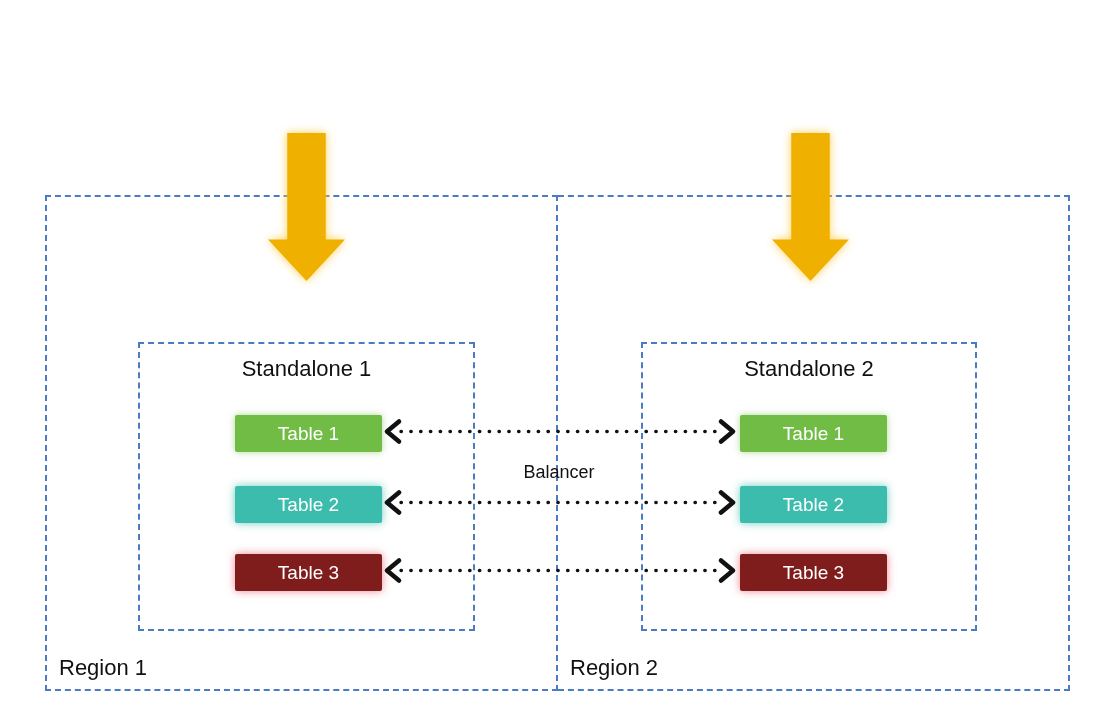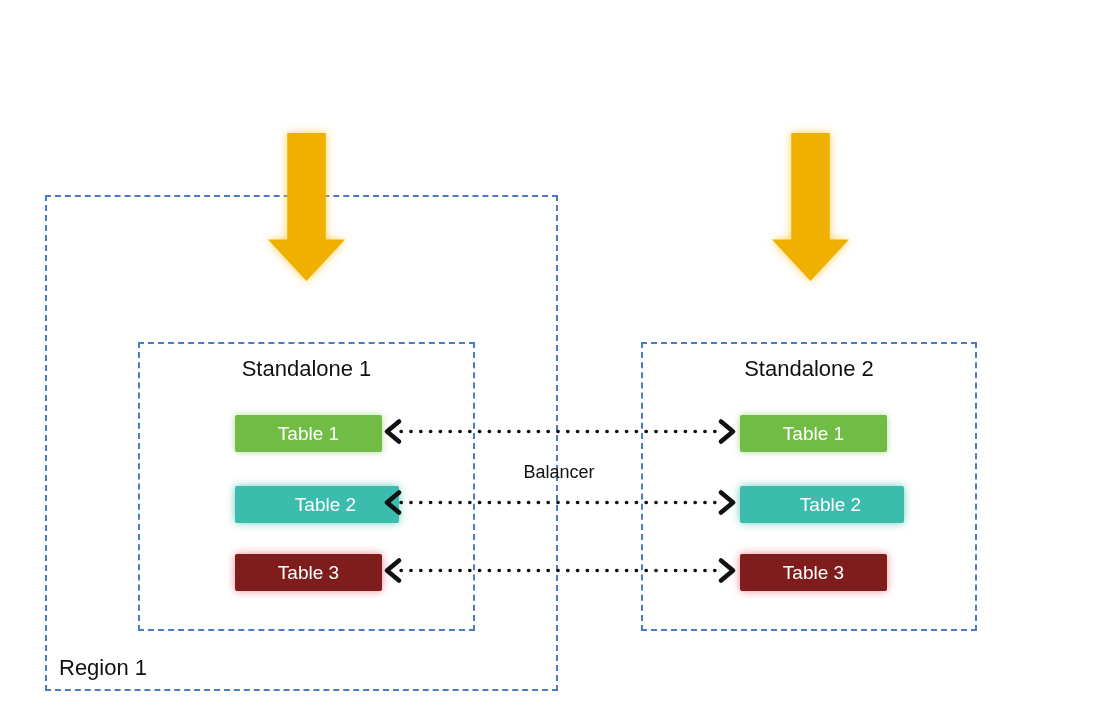--- a/index.html
+++ b/index.html
@@ -21,21 +21,21 @@
   .standalone-1{left:138px;top:342px;width:337px;height:289px;}
   .standalone-2{left:641px;top:342px;width:336px;height:289px;}
   .standalone-title{position:absolute;top:12px;left:0;width:100%;text-align:center;font-size:22px;}
   
   .chip{position:absolute;width:147px;height:37px;border-radius:2px;color:#fff;font-size:19px;
         display:flex;align-items:center;justify-content:center;z-index:3;}
   .chip.c0{background:#70BC45;box-shadow:0 0 7px rgba(112,188,69,.55);}
   .chip.c1{background:#3BBCAC;box-shadow:0 0 9px rgba(59,188,172,.75);}
   .chip.c2{background:#7f1d1d;box-shadow:0 0 9px rgba(232,81,101,.7);}
   .chip.r0{top:71px;}
-  .chip.r1{top:142px;padding-left:17px;}
+  .chip.r1{top:142px;}
   .chip.r2{top:210px;}
   .standalone-1 .chip{left:95px;}
   .standalone-2 .chip{left:97px;}
   
   .down-arrow{
     position:absolute;top:133px;width:77px;height:148px;background:#EFB000;z-index:4;
     clip-path:polygon(25% 0,75% 0,75% 72%,100% 72%,50% 100%,0 72%,25% 72%);
   }
   .arrow-wrap{position:absolute;top:0;left:0;filter:drop-shadow(0 0 5px rgba(255,205,80,.95));z-index:4;}
   .a1{left:268px;} .a2{left:772px;}
@@ -56,20 +56,23 @@
     <div class="down-arrow"></div>
   </div>
   <div class="arrow-wrap a2">
     <div class="down-arrow"></div>
   </div>
 
   <div class="dashed region region-1">
     <div class="region-name">Region 1</div>
   </div>
 
+  <div class="dashed region region-2">
+    <div class="region-name">Region 2</div>
+  </div>
 
   <div class="dashed standalone standalone-1">
     <div class="standalone-title">Standalone 1</div>
     <div class="chip c0 r0">Table 1</div>
     <div class="chip c1 r1">Table 2</div>
     <div class="chip c2 r2">Table 3</div>
   </div>
 
   <div class="dashed standalone standalone-2">
     <div class="standalone-title">Standalone 2</div>

